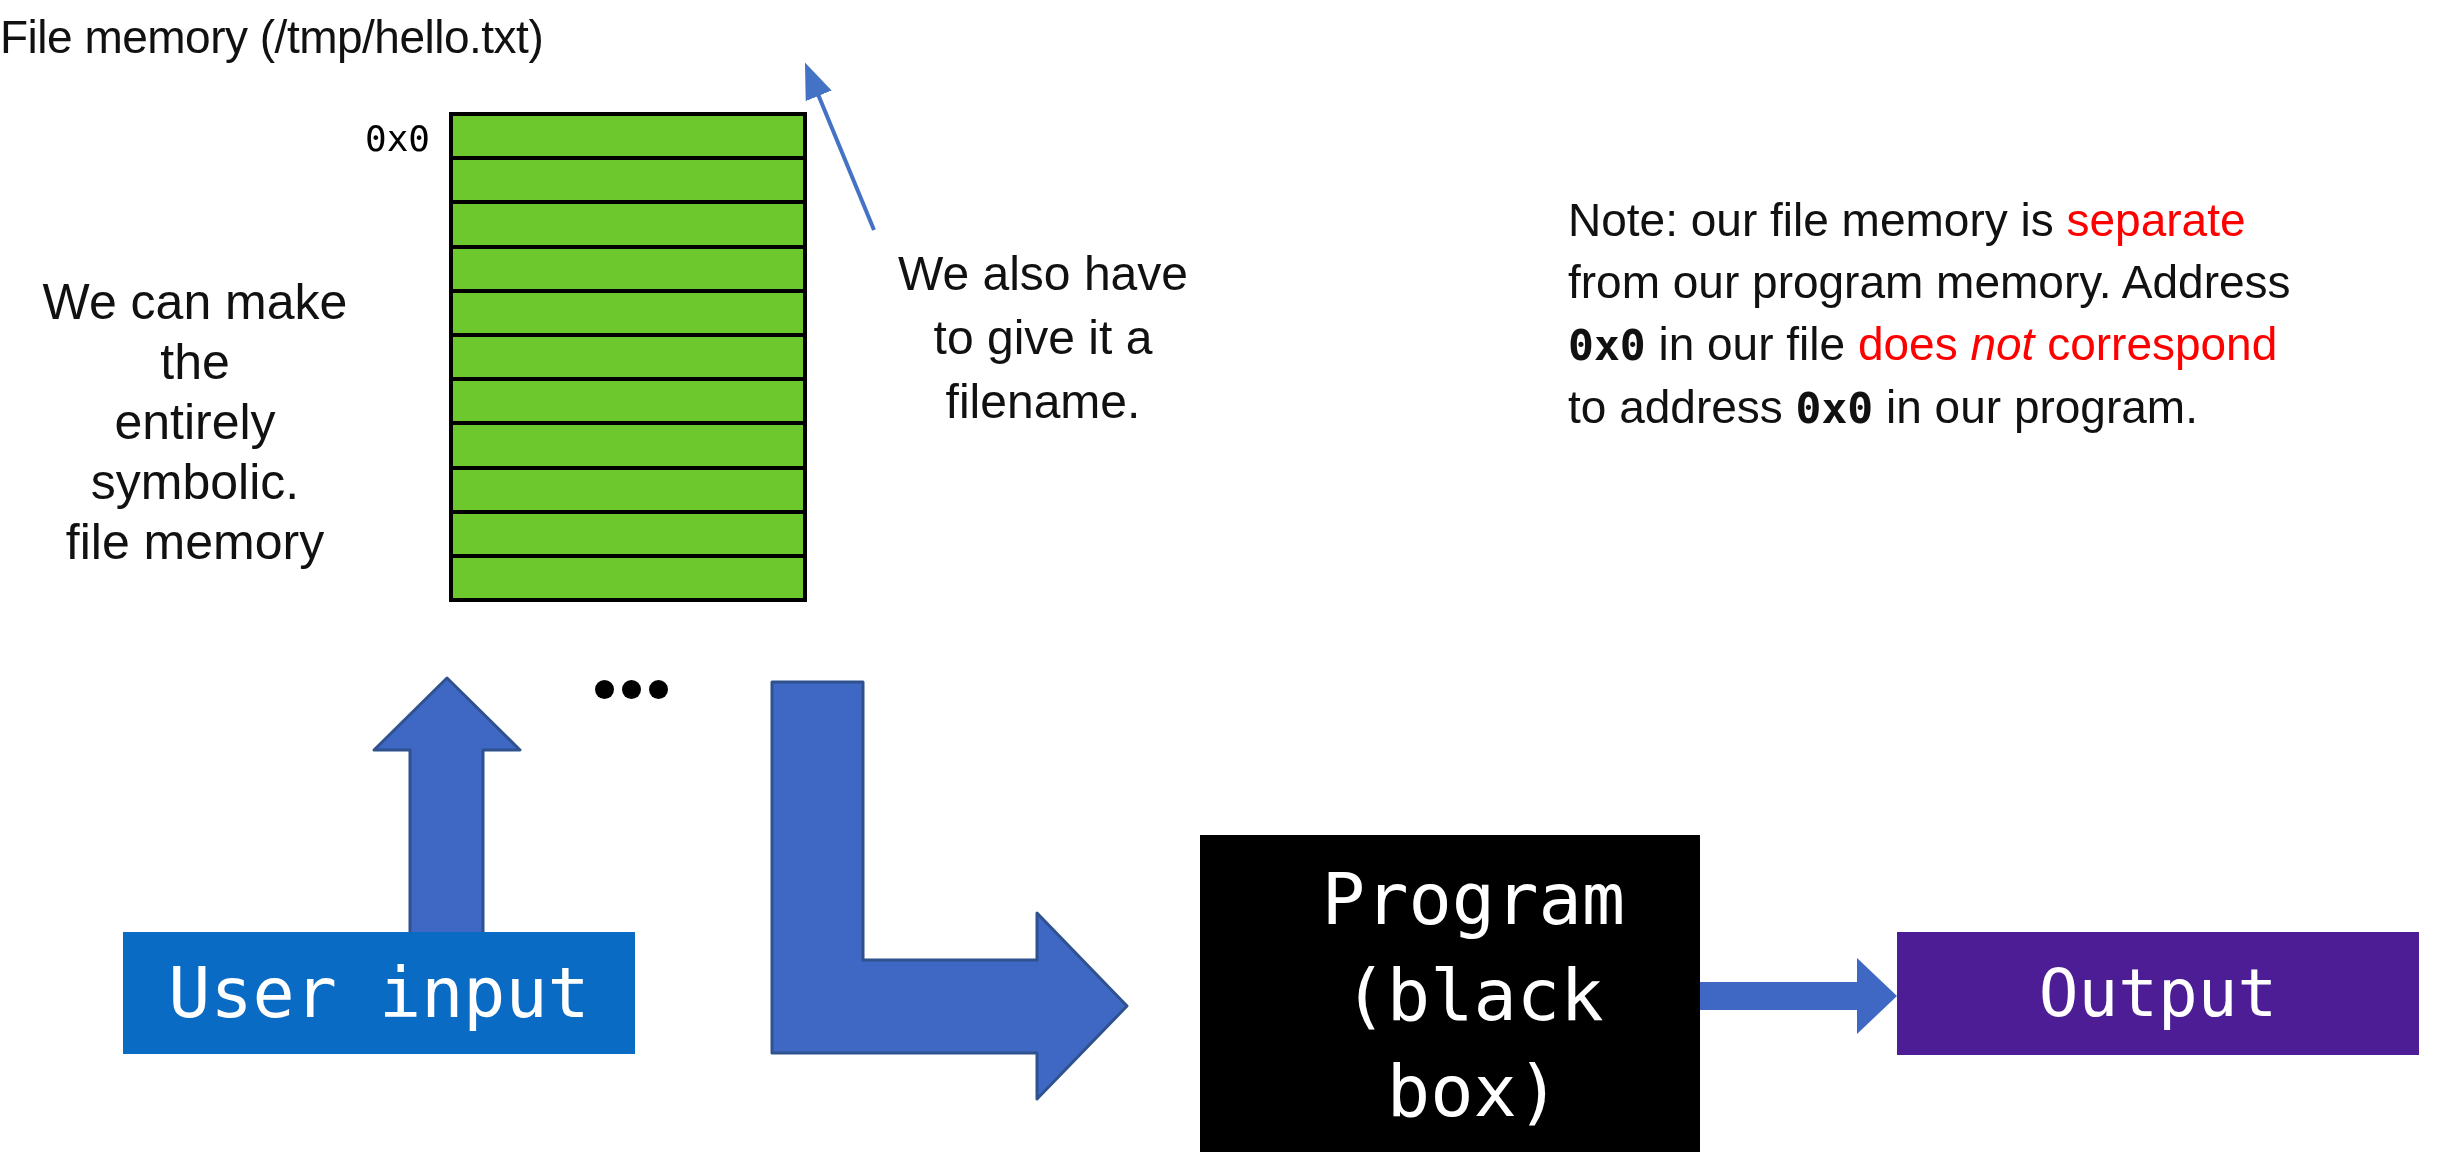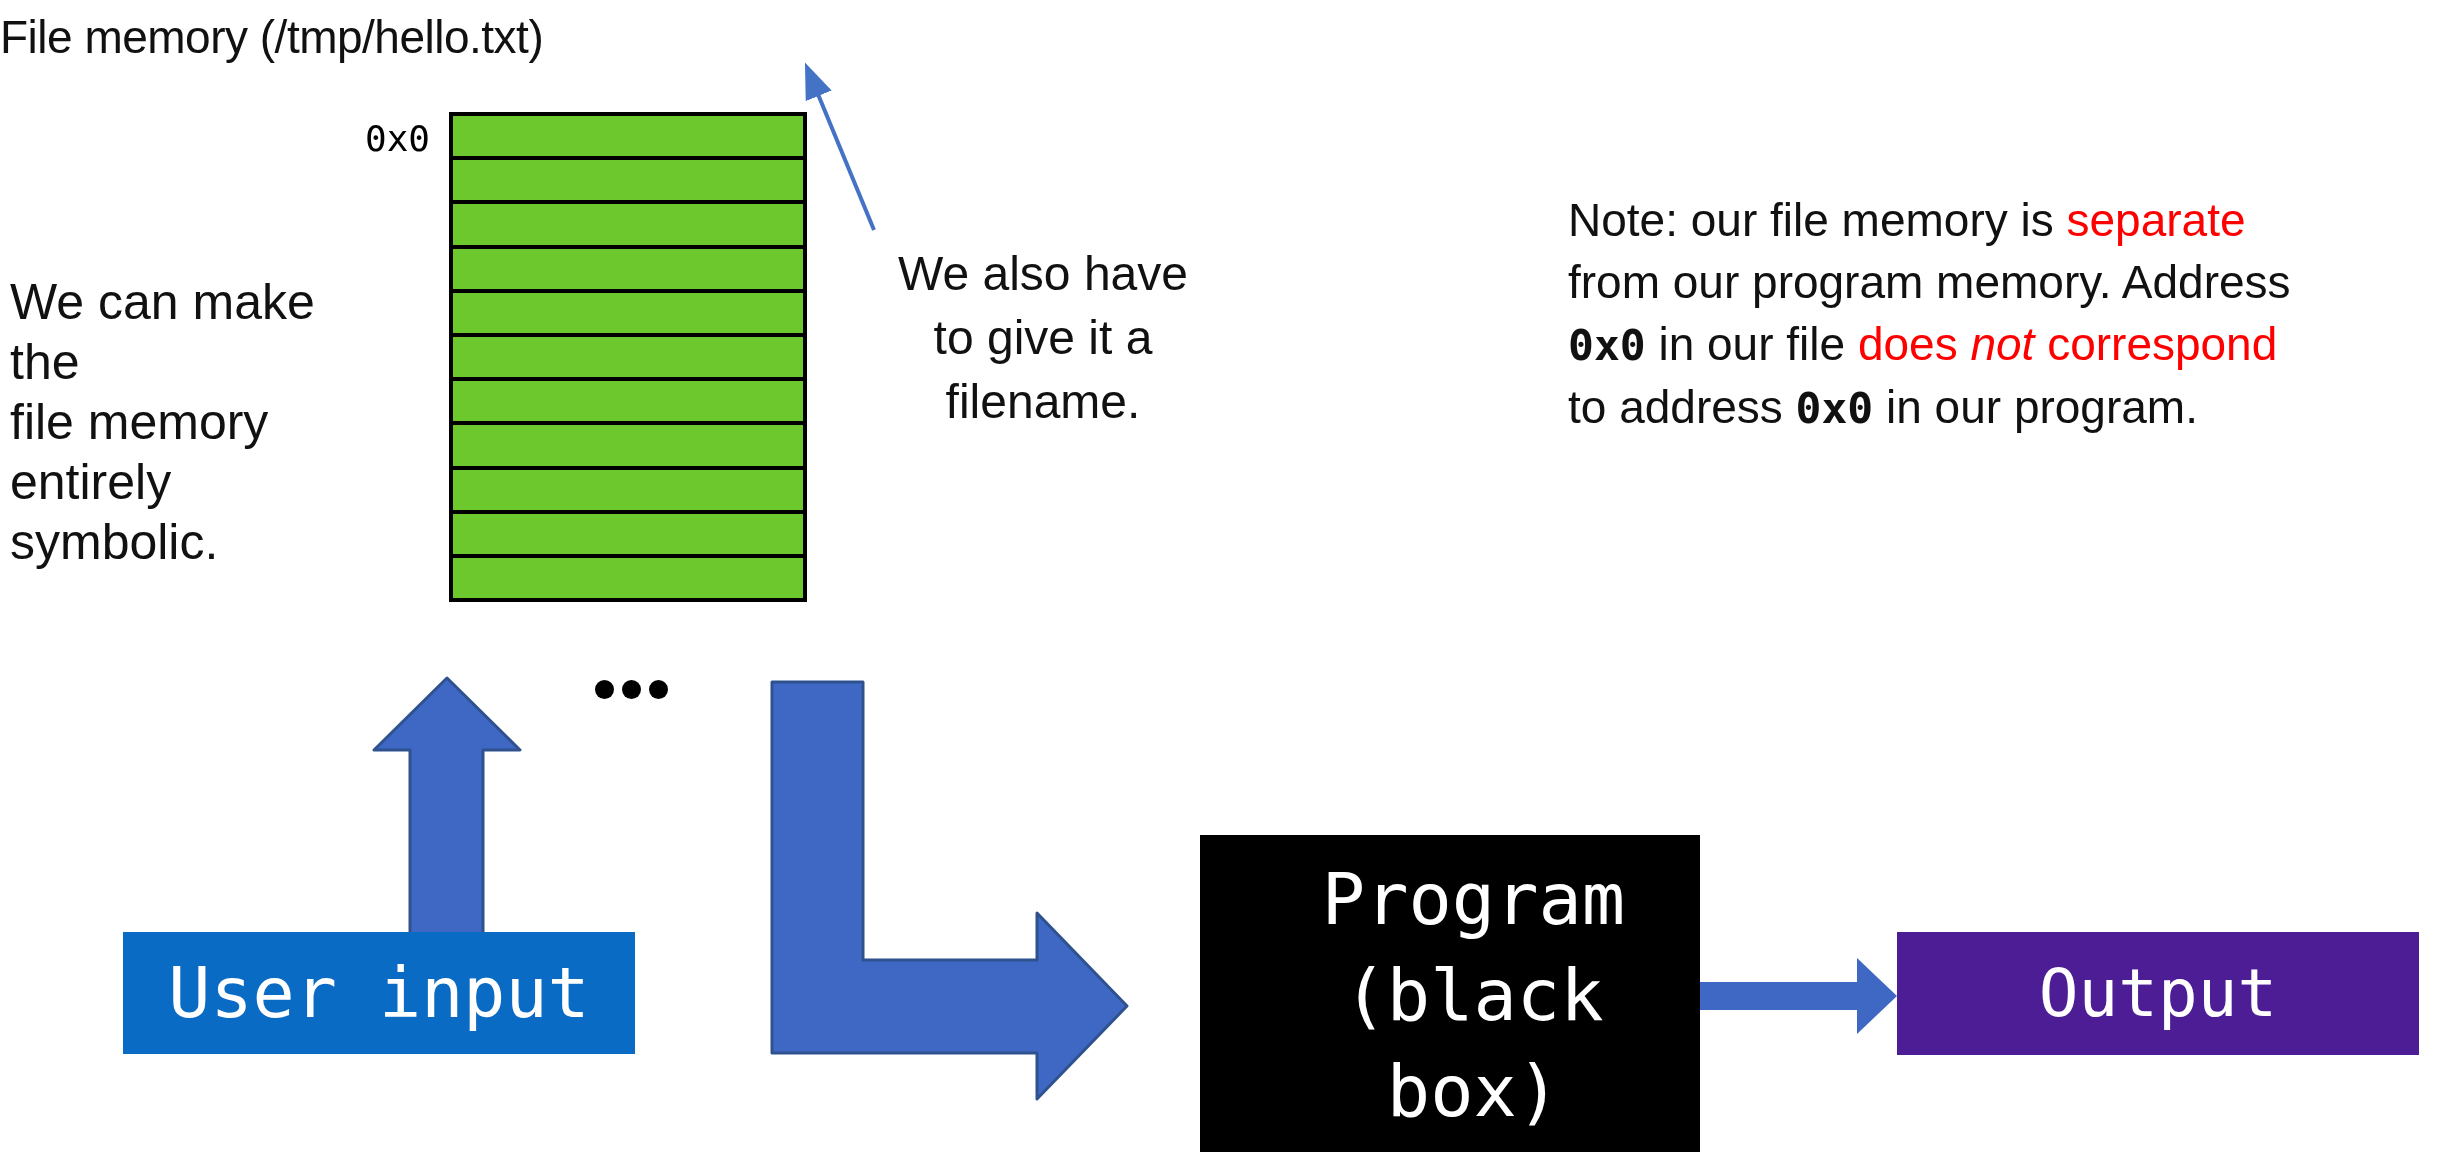--- a/index.html
+++ b/index.html
@@ -10,21 +10,21 @@
          font-size:46px;letter-spacing:-0.5px;}
 
   .mem-grid{position:absolute;left:449px;top:112px;width:358px;height:490px;
             border:4px solid #000;box-sizing:border-box;display:flex;flex-direction:column;}
   .mem-cell{flex:1;background:#6cc82c;border-bottom:4px solid #000;}
   .mem-cell:last-child{border-bottom:none;}
 
   .addr{position:absolute;left:310px;top:118px;width:120px;text-align:right;
         font-family:"DejaVu Sans Mono",monospace;font-size:36px;color:#000;}
 
-  .left-note{position:absolute;left:10px;top:272px;width:370px;
+  .left-note{position:absolute;left:10px;top:272px;width:370px;text-align:center;
              font-size:50px;line-height:60px;}
   .fname-note{position:absolute;left:863px;top:242px;width:360px;text-align:center;
               font-size:48px;line-height:64px;}
 
   .note{position:absolute;left:1568px;top:189px;width:840px;font-size:46px;line-height:62px;}
   .note .red{color:#ff0000;}
   .note .ital{font-style:italic;}
   .note .mono{font-family:"DejaVu Sans Mono",monospace;font-weight:bold;font-size:43px;}
 
   .dots{position:absolute;left:595px;top:680px;display:flex;gap:8px;}
@@ -71,22 +71,22 @@
       <div class="mem-cell" style="background: rgb(108, 200, 44);"></div>
       <div class="mem-cell" style="background: rgb(108, 200, 44);"></div>
       <div class="mem-cell" style="background: rgb(108, 200, 44);"></div>
       <div class="mem-cell" style="background: rgb(108, 200, 44);"></div>
       <div class="mem-cell" style="background: rgb(108, 200, 44);"></div>
       <div class="mem-cell" style="background: rgb(108, 200, 44);"></div>
     </div>
 
   <div class="left-note">
     <div>We can make the</div>
+    <div>entirely symbolic.</div>
     <div>file memory</div>
-    <div>entirely symbolic.</div>
   </div>
 
   <div class="fname-note">
     <div>We also have</div>
     <div>to give it a</div>
     <div>filename.</div>
   </div>
 
   <div class="note">
     <div><span>Note: our file memory is </span><span class="red">separate</span></div>

